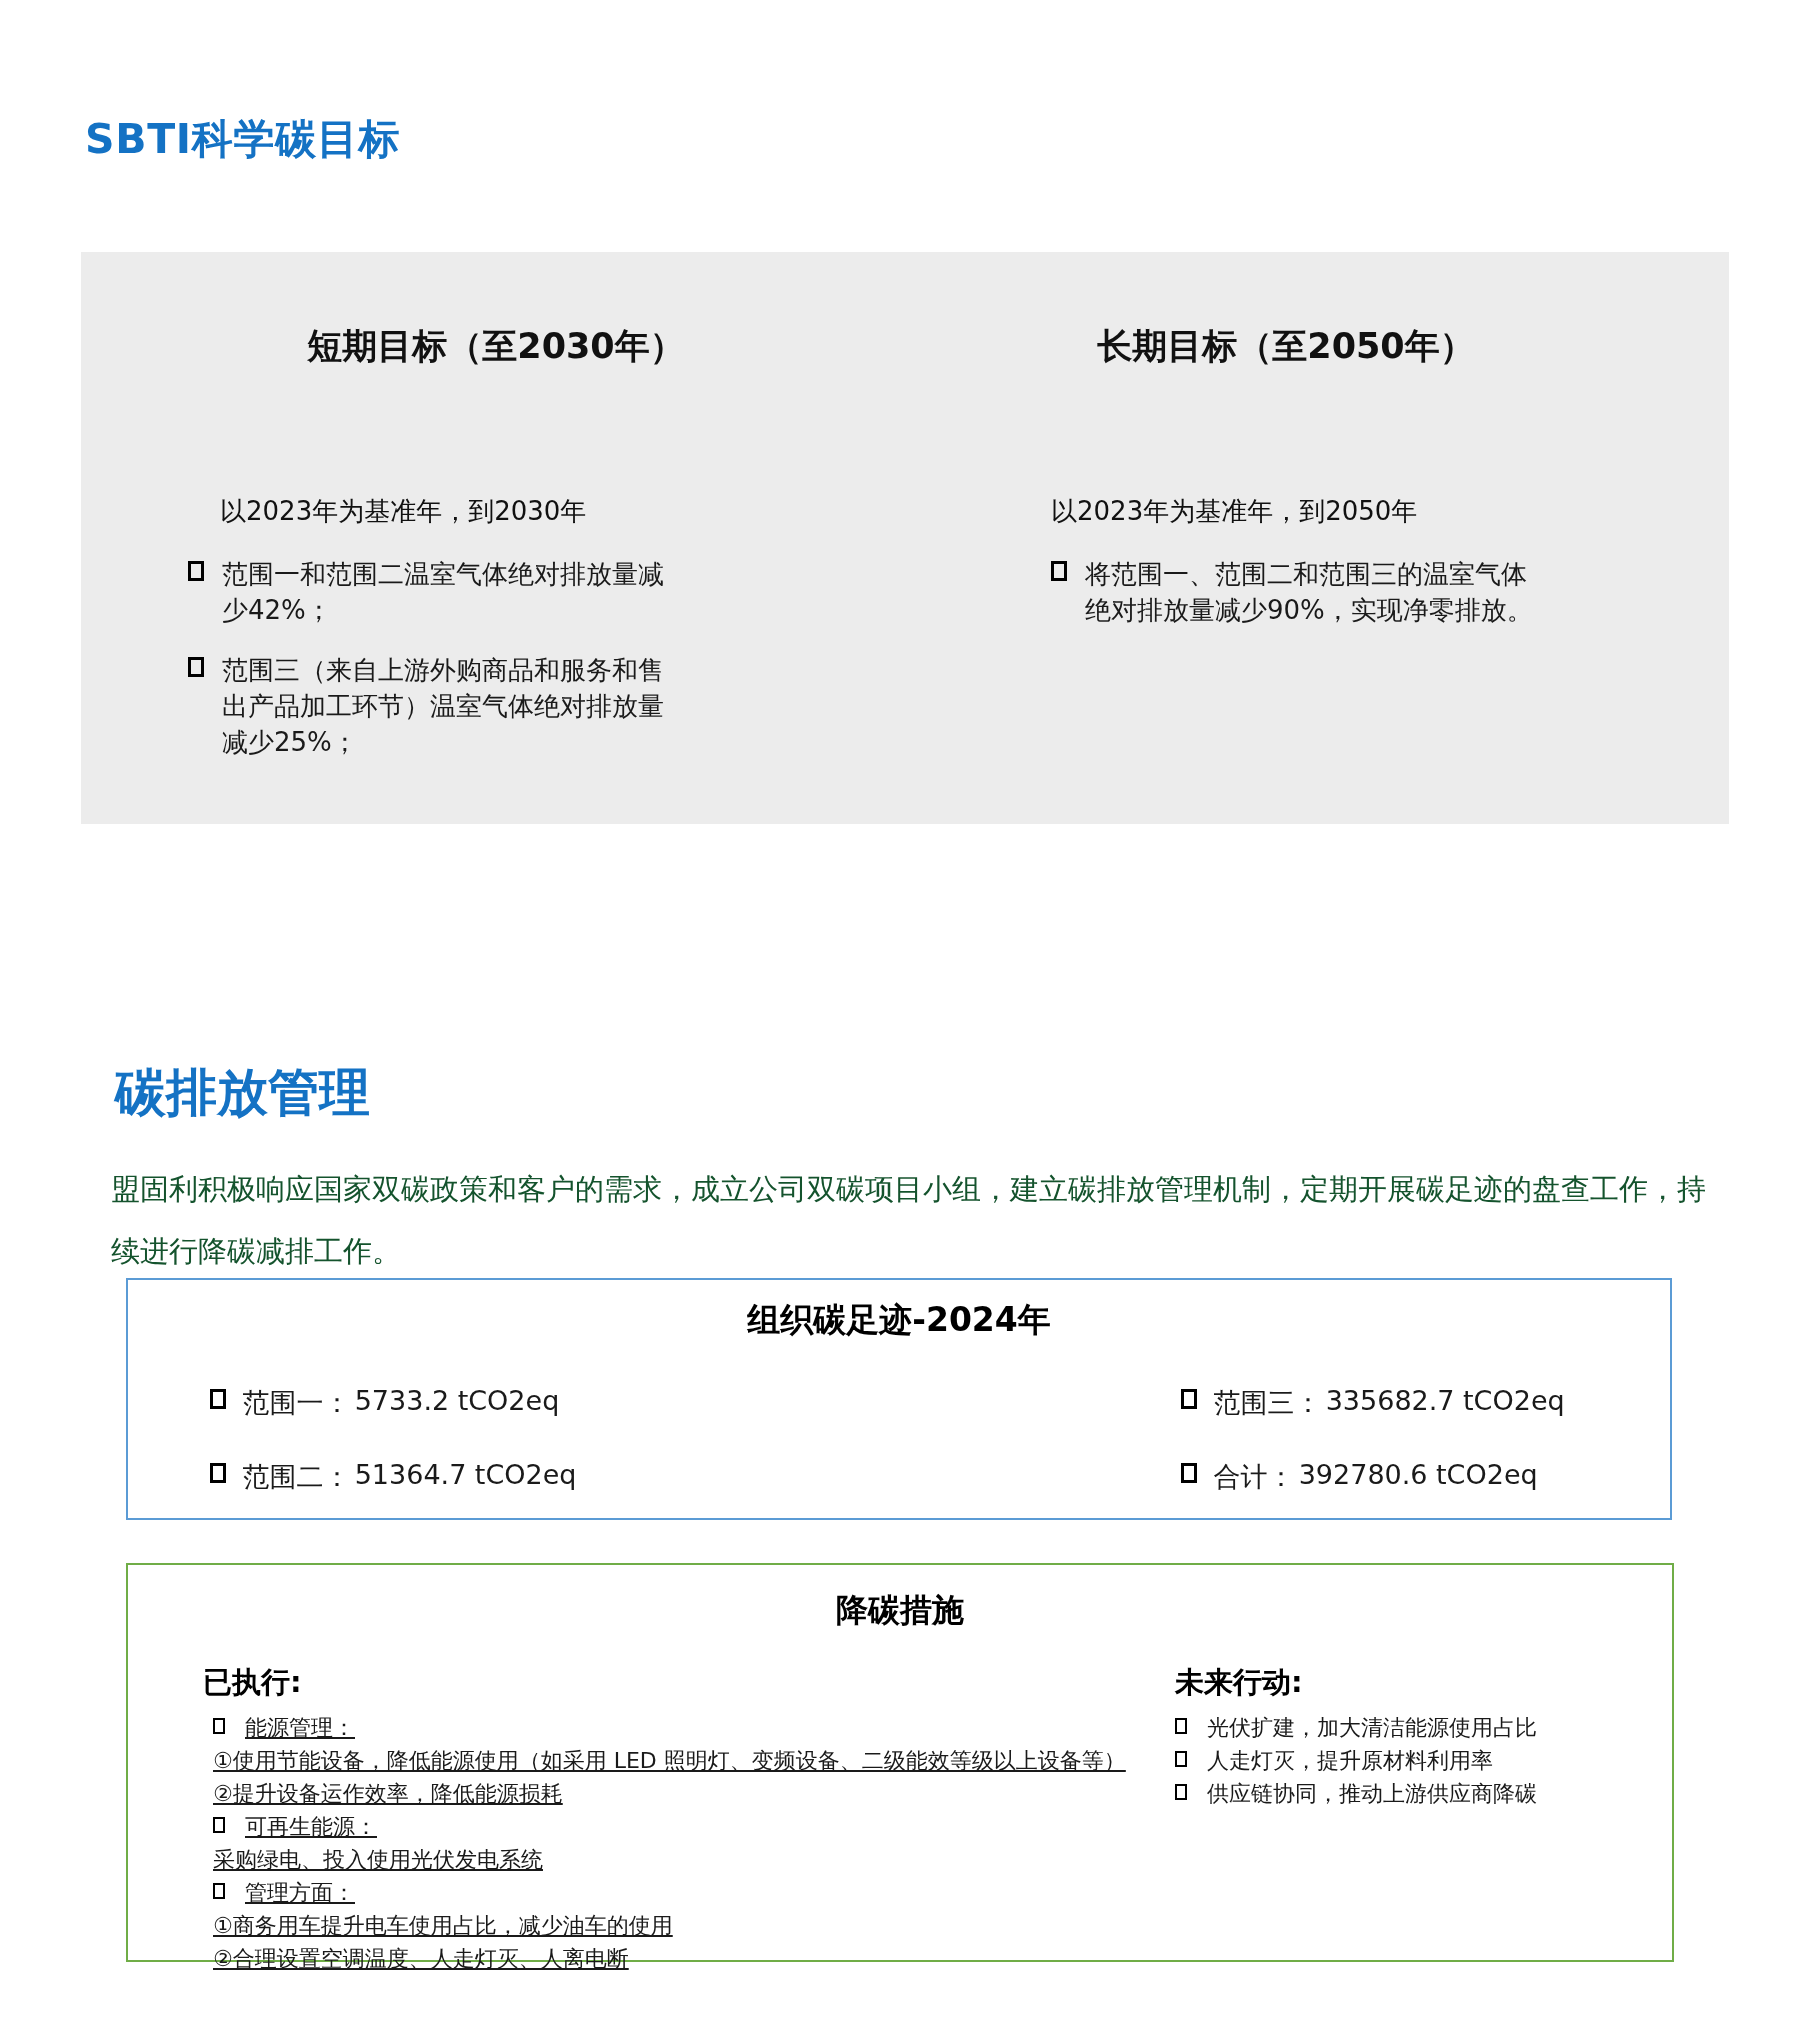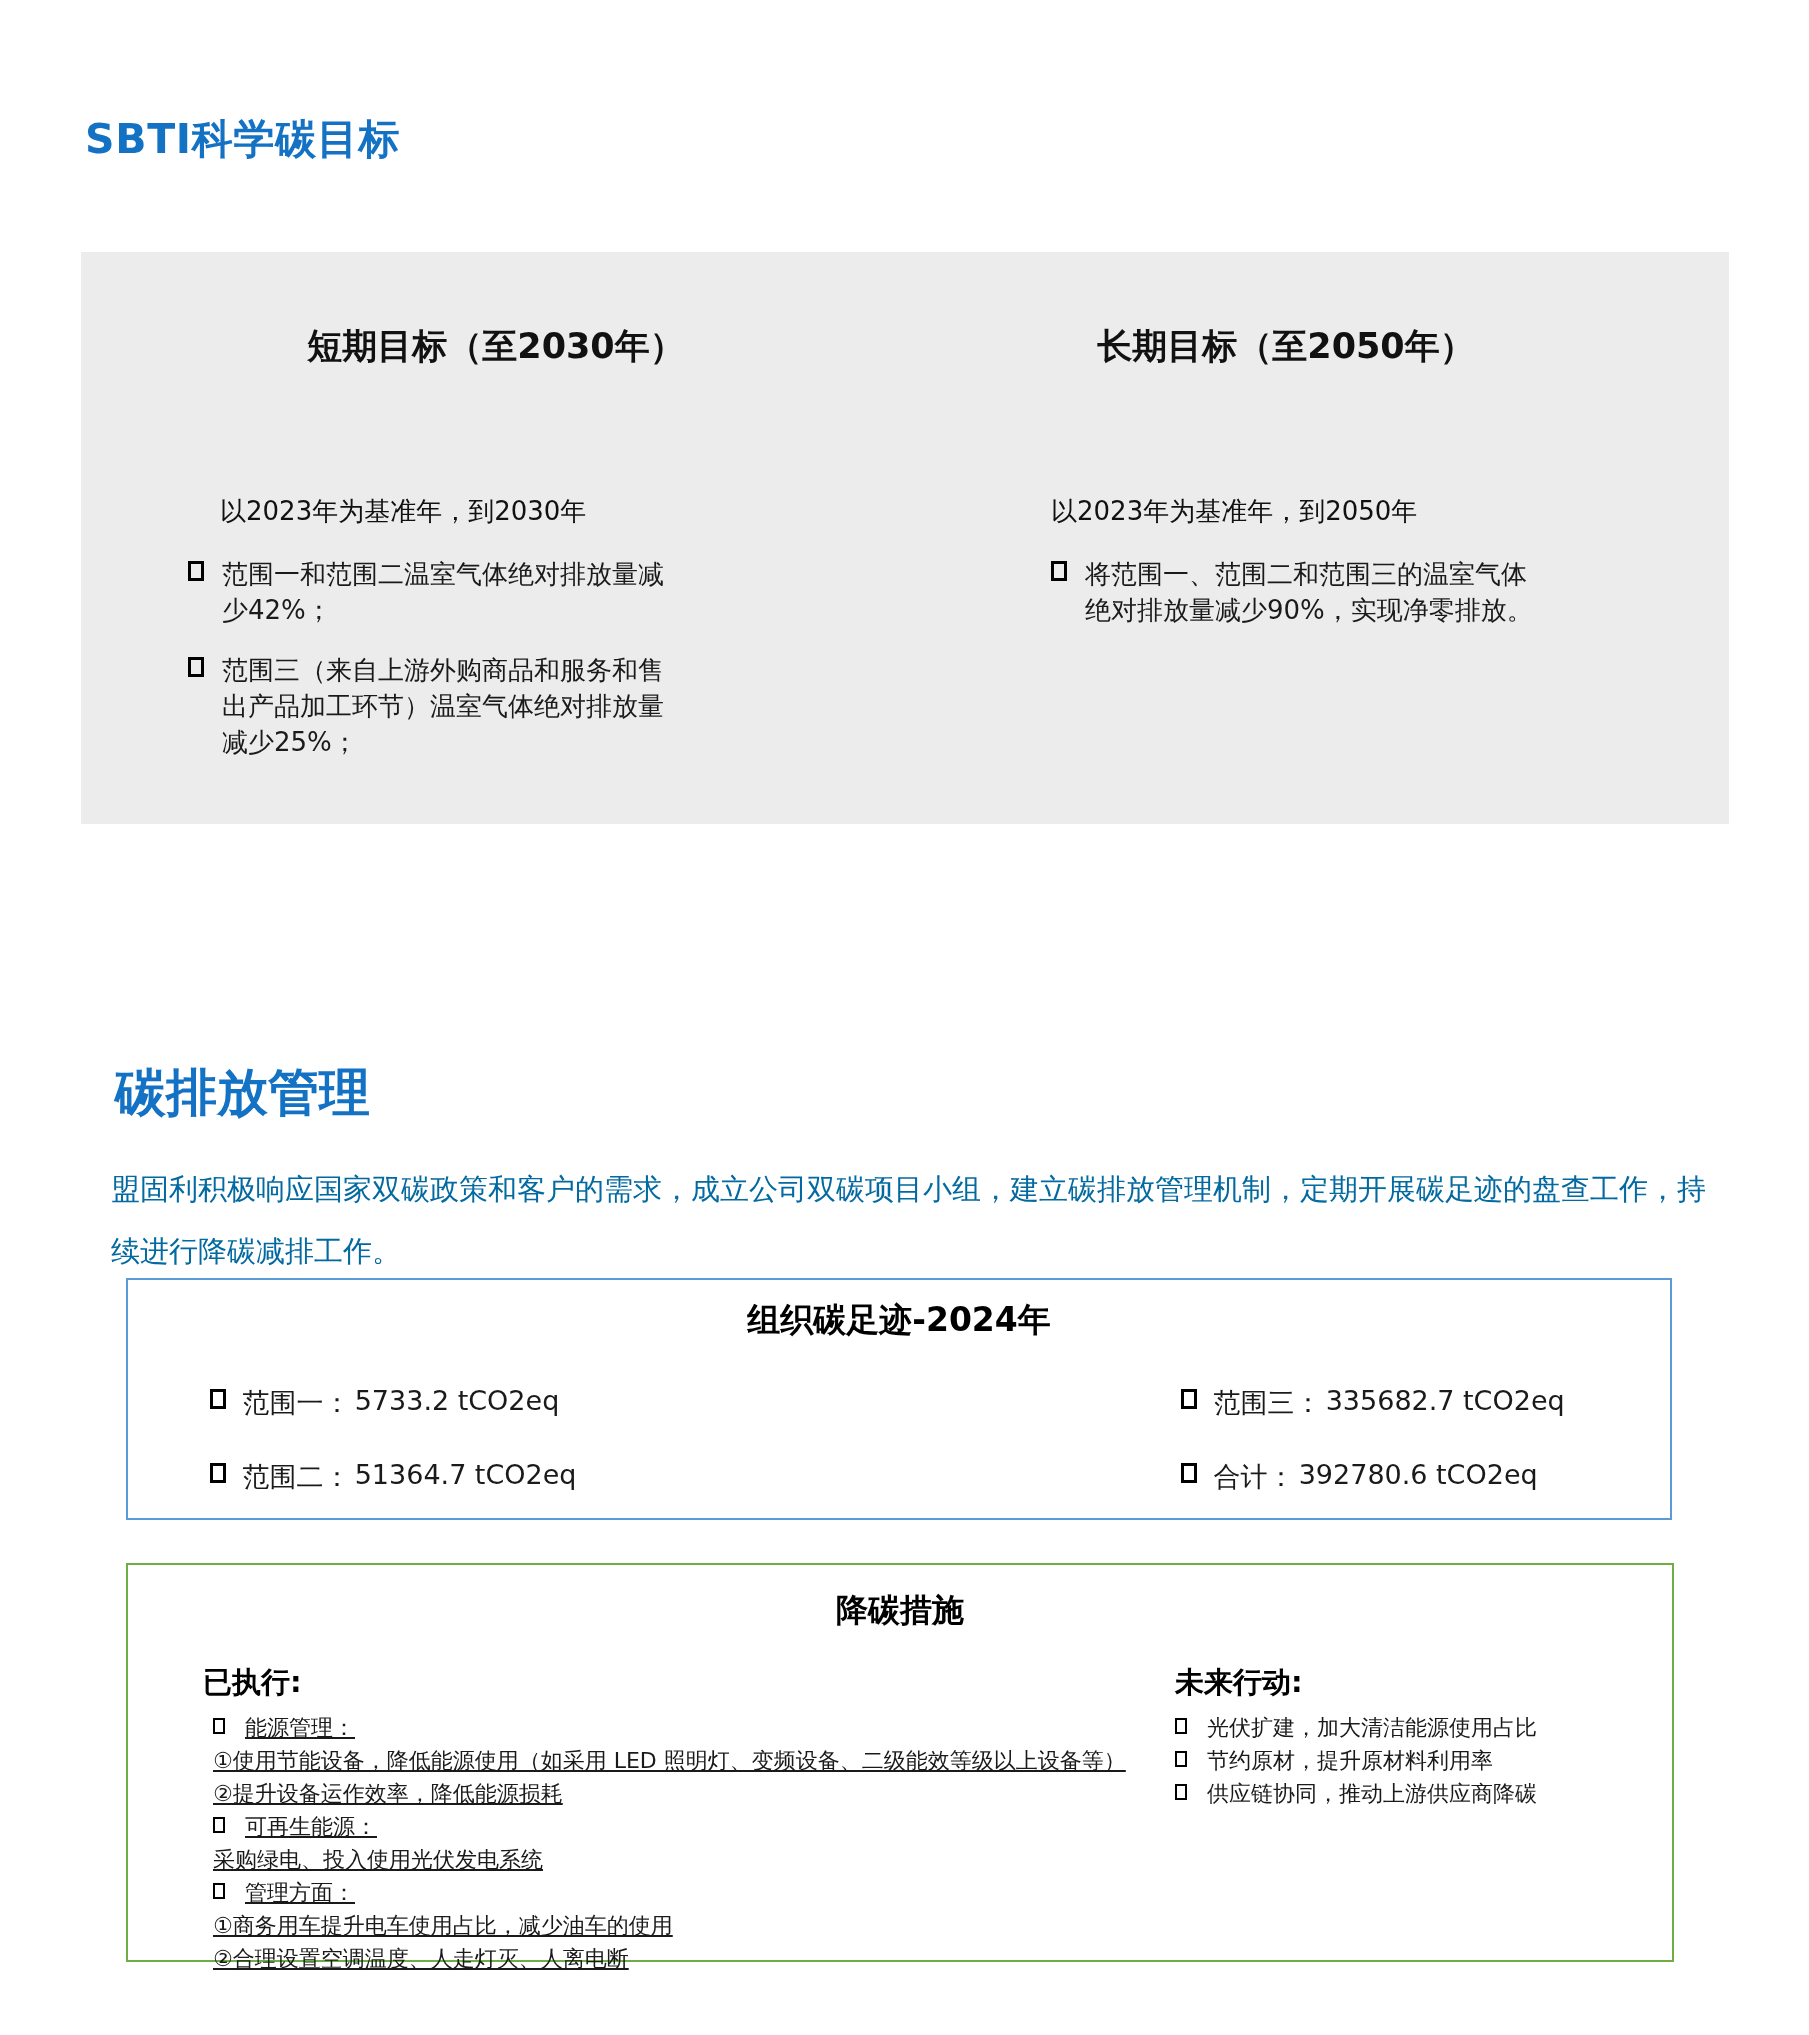--- a/index.html
+++ b/index.html
@@ -50,21 +50,21 @@
   }
   .bullet .btxt{font-size:26px;line-height:36px;max-width:445px;}
   .bullets.right .btxt{max-width:463px;}
   
   .h2{
     position:absolute;left:115px;top:1059px;
     font-size:51px;font-weight:bold;color:var(--accent);
   }
   .para{
     position:absolute;left:111px;top:1158px;width:1604px;
-    font-size:29px;line-height:62px;color:#0369a1;
+    font-size:29px;line-height:62px;color:#14532d;
   }
   
   .fp-box{
     position:absolute;left:126px;top:1278px;width:1546px;height:242px;
     border:2.8px solid var(--box-blue);background:#fff;
   }
   .fp-title{
     position:absolute;left:0;top:18.4px;width:100%;
     text-align:center;font-size:33px;font-weight:bold;color:#000;
   }
@@ -201,21 +201,21 @@
     </div>
   </div>
 
   <div class="ms-lines right">
     <div class="m-line">
       <span class="cb-sm"></span>
       <span>光伏扩建，加大清洁能源使用占比</span>
     </div>
     <div class="m-line">
       <span class="cb-sm"></span>
-      <span>节约原材，提升原材料利用率</span>
+      <span>人走灯灭，提升原材料利用率</span>
     </div>
     <div class="m-line">
       <span class="cb-sm"></span>
       <span>供应链协同，推动上游供应商降碳</span>
     </div>
   </div>
 </div>
 
 
 </body></html>

